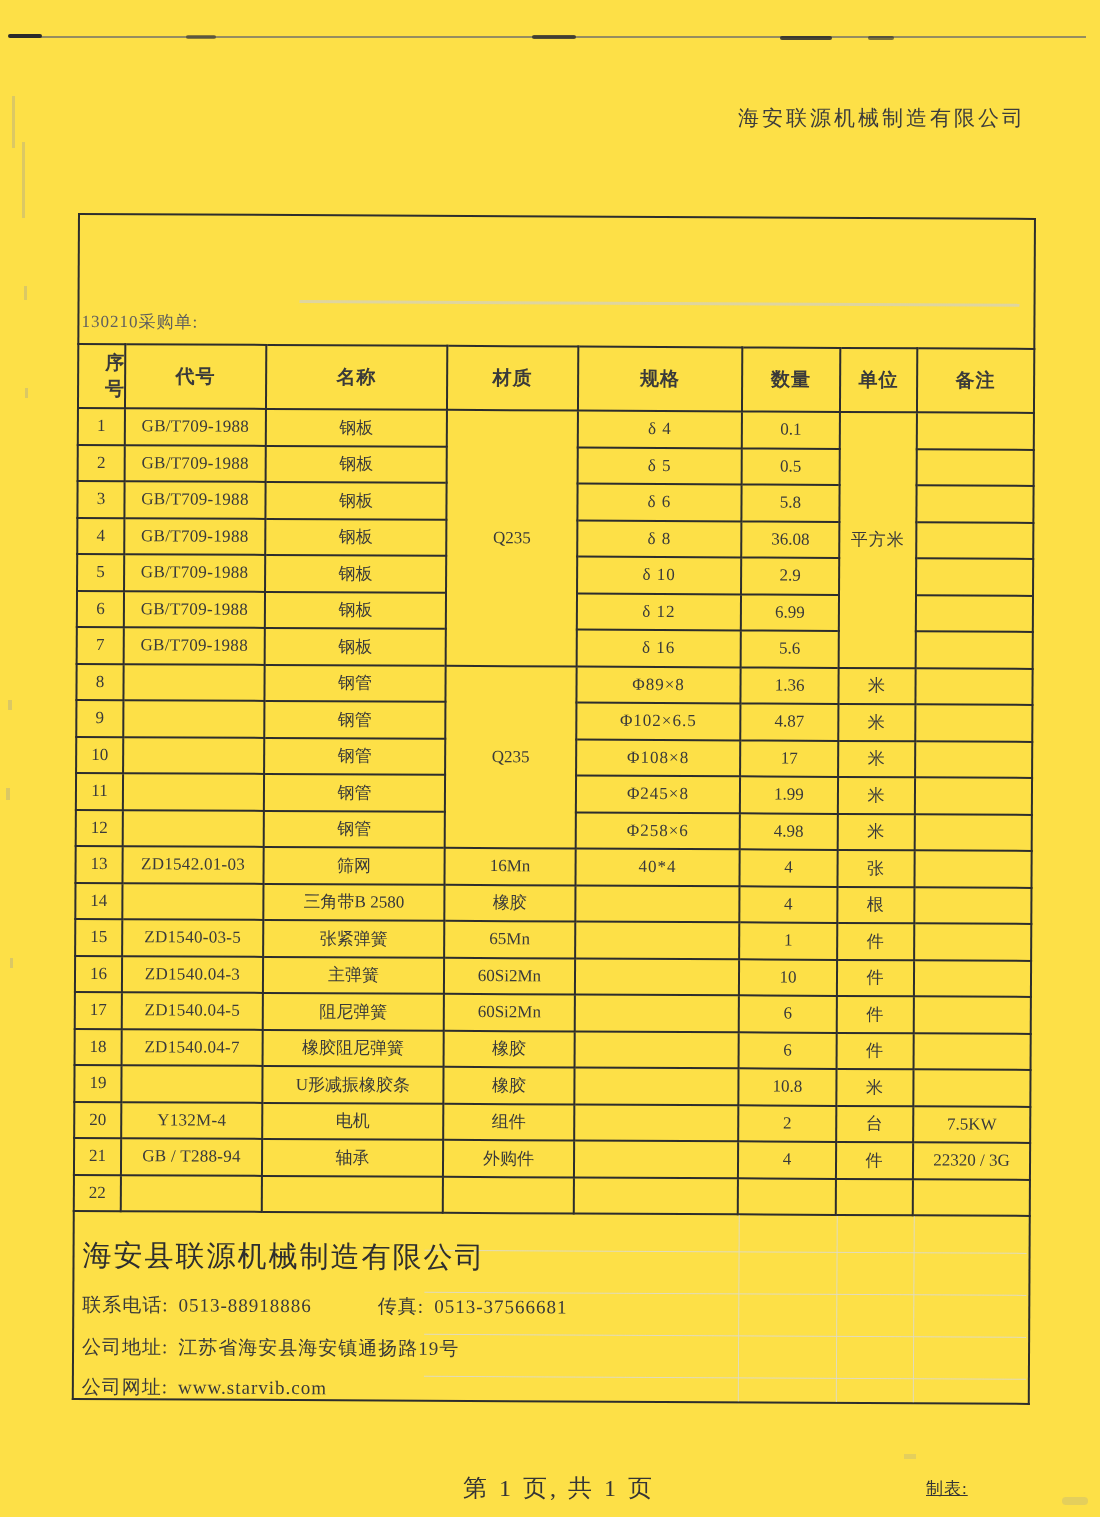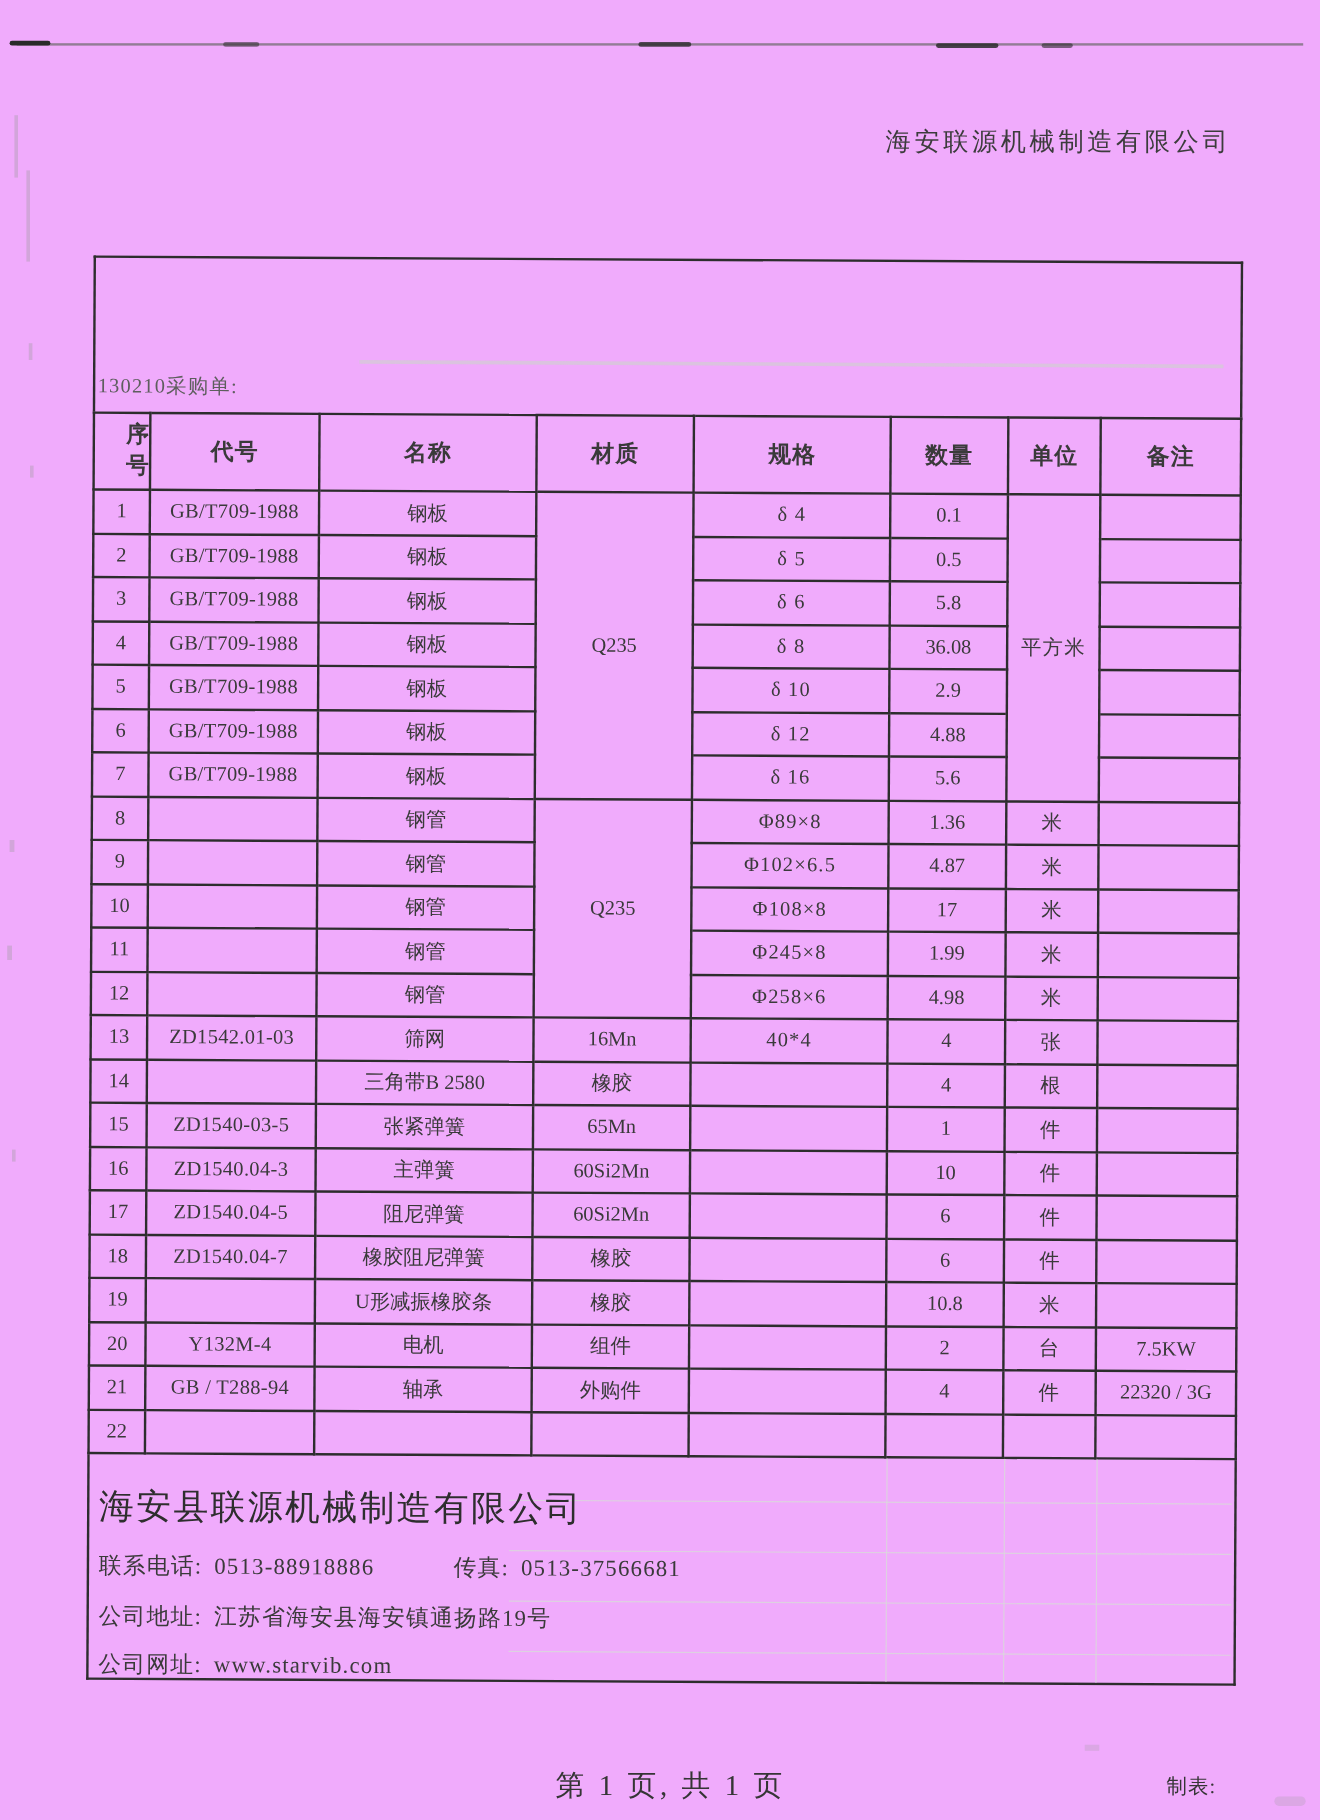--- a/index.html
+++ b/index.html
@@ -1,18 +1,18 @@
 <!DOCTYPE html>
 <html><head>
 <meta charset="utf-8">
 <style>
   html,body{margin:0;padding:0;background:#ffffff;}
   .page{
     position:relative;width:1100px;height:1517px;margin:0 auto;
-    background:#f0abfc;overflow:hidden;
+    background:#fde047;overflow:hidden;
     font-family:"Liberation Serif","DejaVu Serif",serif;color:#333;
   }
   
   .scan-top-line{position:absolute;top:36px;left:14px;width:1072px;height:2px;background:#6a6a6a;opacity:.7;}
   .seg{position:absolute;background:#2a2a2a;height:4px;border-radius:2px;}
   .seg.s1{top:34px;left:8px;width:34px;}
   .seg.s2{top:35px;left:186px;width:30px;opacity:.55;}
   .seg.s3{top:35px;left:532px;width:44px;opacity:.8;}
   .seg.s4{top:36px;left:780px;width:52px;opacity:.85;}
   .seg.s5{top:36px;left:868px;width:26px;opacity:.6;}
@@ -60,21 +60,21 @@
   .fgrid-v{position:absolute;width:1px;background:#dadada;top:0;bottom:0;opacity:.8;}
   .fv1{left:664px}.fv2{left:762px}.fv3{left:839px}
   .co-name{position:absolute;top:24px;left:8px;font-size:29px;letter-spacing:2px;color:#2e2e2e;white-space:nowrap;}
   .co-line{position:absolute;left:8px;font-size:19px;letter-spacing:1px;color:#3a3a3a;white-space:nowrap;}
   .co-line.l1{top:80px}.co-line.l2{top:122px}.co-line.l3{top:162px}
   .co-line .val{margin-left:10px;}
   .co-line .fax-label{margin-left:66px;}
 
   
   .footer-page{position:absolute;left:463px;top:1472px;font-size:24px;letter-spacing:3px;color:#353535;white-space:nowrap;}
-  .footer-maker{position:absolute;left:972px;top:1477px;font-size:17px;letter-spacing:1px;color:#353535;white-space:nowrap;}
+  .footer-maker{position:absolute;left:926px;top:1477px;font-size:17px;letter-spacing:1px;color:#353535;white-space:nowrap;text-decoration:underline;}
 </style>
 </head>
 <body>
 
 <div class="page">
 
   <div class="scan-top-line"></div>
   <div class="seg s1"></div>
   <div class="seg s2"></div>
   <div class="seg s3"></div>
@@ -162,21 +162,21 @@
             <td class="c2">钢板</td>
             <td class="c4">δ 10</td>
             <td class="c5">2.9</td>
             <td class="c7"></td>
           </tr>
           <tr>
             <td class="c0">6</td>
             <td class="c1">GB/T709-1988</td>
             <td class="c2">钢板</td>
             <td class="c4">δ 12</td>
-            <td class="c5">4.88</td>
+            <td class="c5">6.99</td>
             <td class="c7"></td>
           </tr>
           <tr>
             <td class="c0">7</td>
             <td class="c1">GB/T709-1988</td>
             <td class="c2">钢板</td>
             <td class="c4">δ 16</td>
             <td class="c5">5.6</td>
             <td class="c7"></td>
           </tr>

